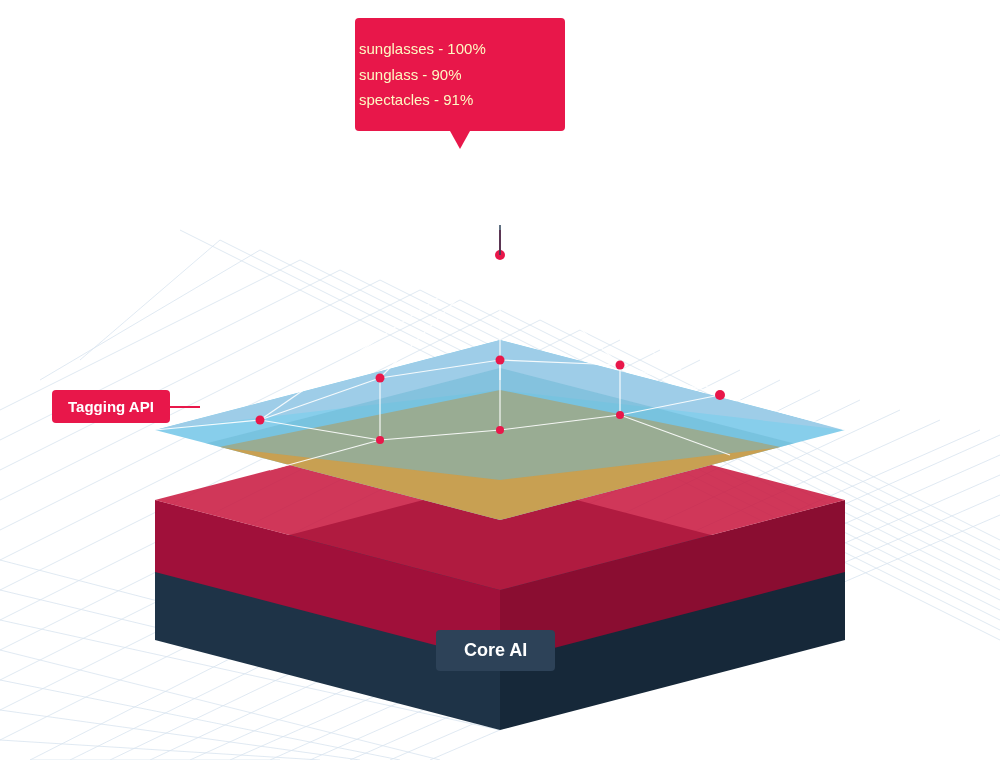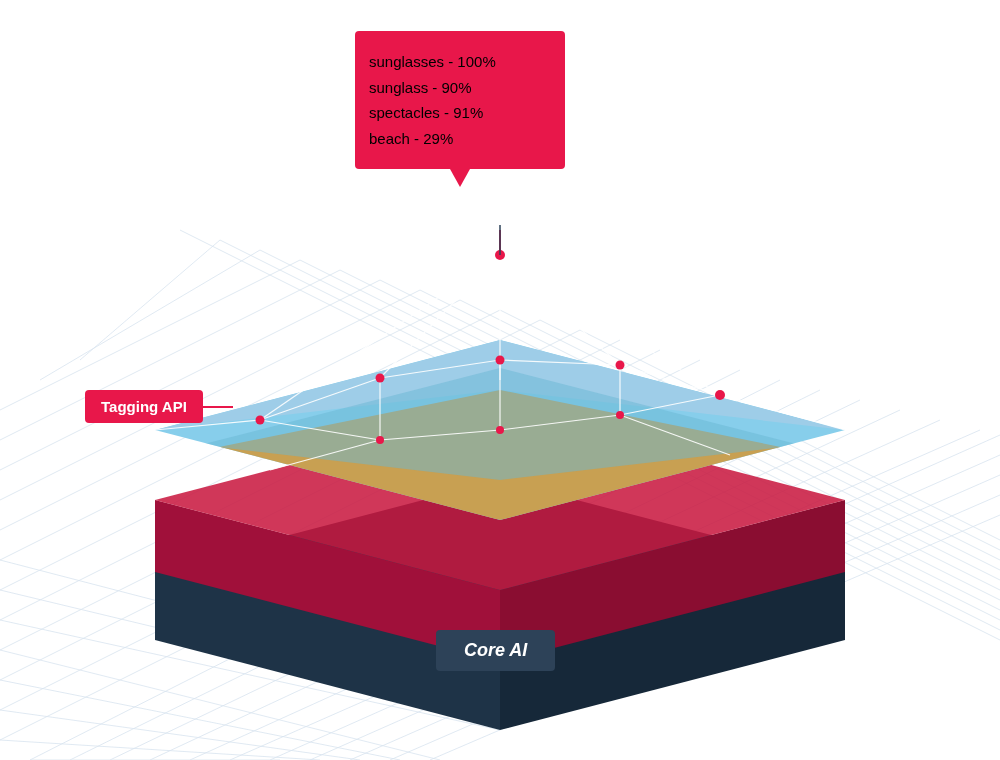--- a/index.html
+++ b/index.html
@@ -15,25 +15,25 @@
     .scene {
       position: absolute;
       top: 0; left: 0;
       width: 1000px;
       height: 760px;
     }
 
     
     .tags-box {
       position: absolute;
-      top: 31px;
+      top: 18px;
       left: 355px;
       background: #e8174a;
-      color: #000000;
-      padding: 18px 14px;
+      color: #fef9c3;
+      padding: 18px 4px;
       border-radius: 4px;
       font-size: 15px;
       line-height: 1.7;
       z-index: 10;
       min-width: 210px;
     }
 
     .tags-box::after {
       content: '';
       position: absolute;
@@ -43,21 +43,21 @@
       width: 0; height: 0;
       border-left: 10px solid transparent;
       border-right: 10px solid transparent;
       border-top: 18px solid #e8174a;
     }
 
     
     .tagging-api-label {
       position: absolute;
       top: 390px;
-      left: 85px;
+      left: 52px;
       background: #e8174a;
       color: #ffffff;
       padding: 8px 16px;
       border-radius: 4px;
       font-size: 15px;
       font-weight: bold;
       z-index: 20;
       white-space: nowrap;
     }
 
@@ -78,21 +78,20 @@
       top: 630px;
       left: 436px;
       background: #2d4258;
       color: #ffffff;
       padding: 10px 28px;
       border-radius: 4px;
       font-size: 18px;
       font-weight: bold;
       z-index: 20;
       white-space: nowrap;
-      font-style: italic;
     }
 
     .isometric-layers {
       position: absolute;
       top: 0; left: 0;
       width: 100%;
       height: 100%;
     }
   </style>
 </head>
@@ -263,20 +262,19 @@
     <line x1="500" y1="230" x2="500" y2="255" stroke="#e8174a" stroke-width="2"></line>
 
     <line x1="500" y1="225" x2="500" y2="255" stroke="#2d4258" stroke-width="1.5"></line>
 
   </svg>
 
   <div class="tags-box">
     <div>sunglasses - 100%</div>
     <div>sunglass - 90%</div>
     <div>spectacles - 91%</div>
-    <div>beach - 29%</div>
   </div>
 
   <div class="tagging-api-label">Tagging API</div>
 
   <div class="core-ai-label">Core AI</div>
 
 </div>
 
 </body></html>

